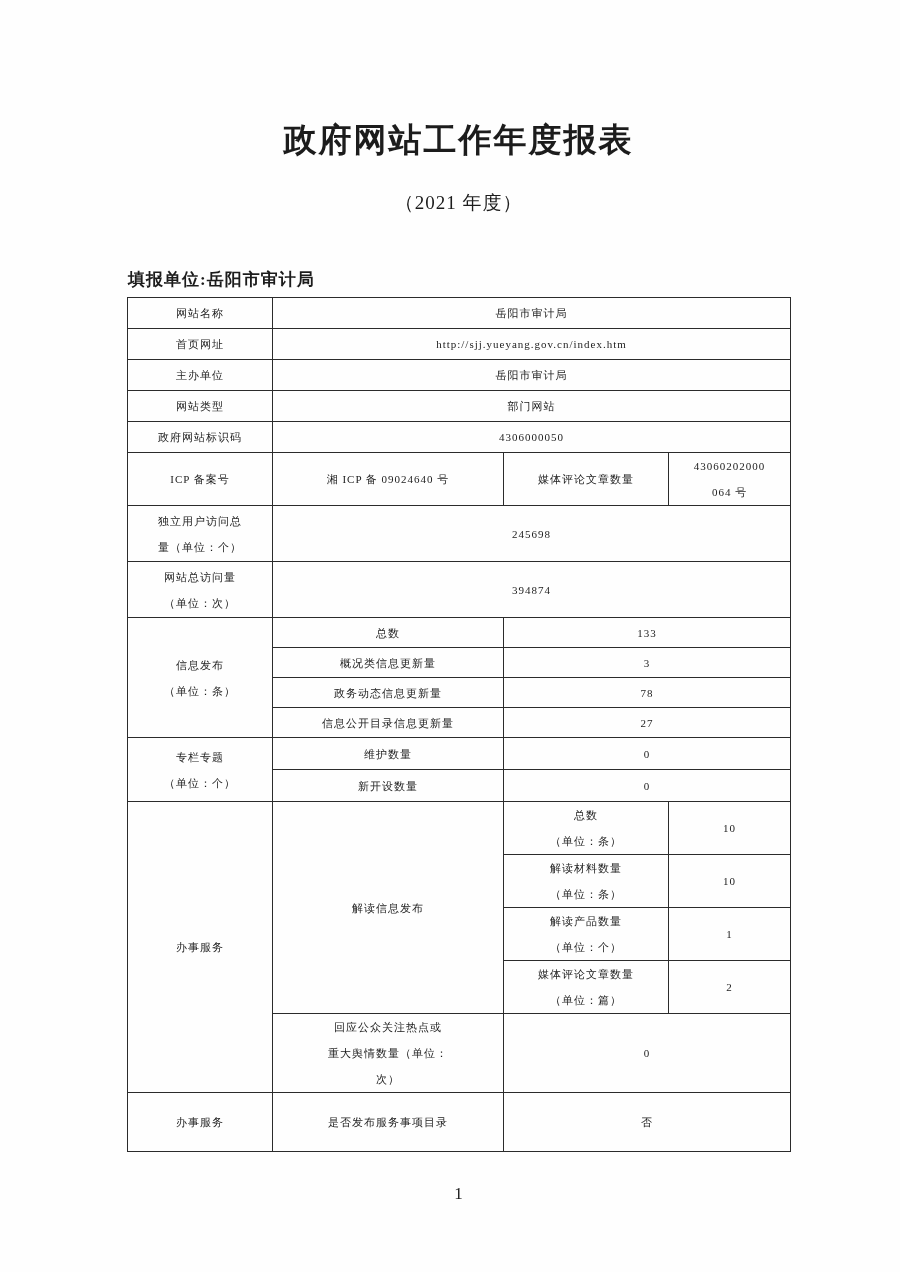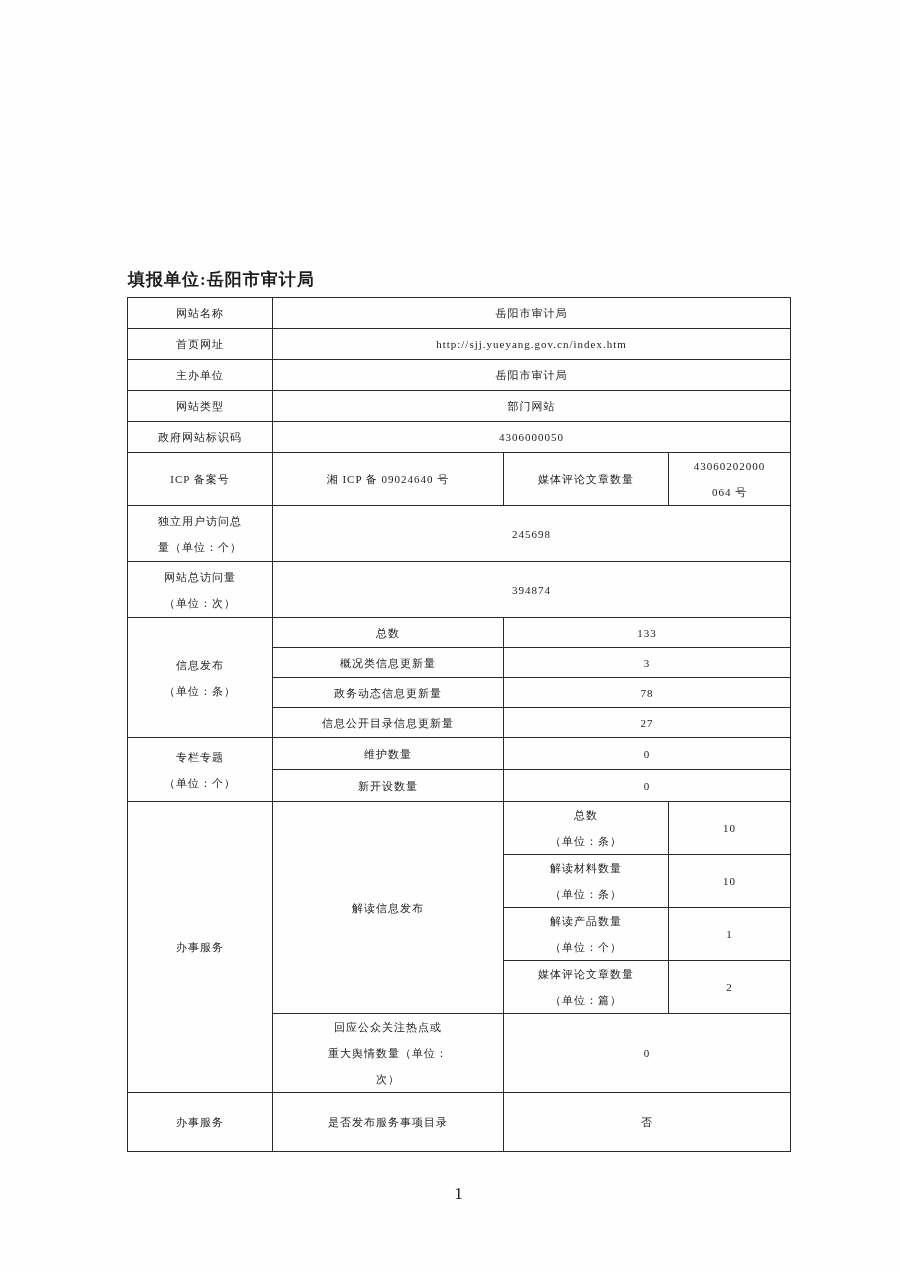--- a/index.html
+++ b/index.html
@@ -73,20 +73,22 @@
     width: 663px;
     text-align: center;
     font-size: 17px;
   }
 </style>
 </head>
 <body>
 
 <div class="doc">
 
+  <h1 class="page-title">政府网站工作年度报表</h1>
+  <div class="page-subtitle">（2021 年度）</div>
   <div class="reporting-unit">填报单位:岳阳市审计局</div>
 
   <table class="report">
     <colgroup>
       <col style="width:145px">
       <col style="width:231px">
       <col style="width:165px">
       <col style="width:122px">
     </colgroup>
     <tbody>

